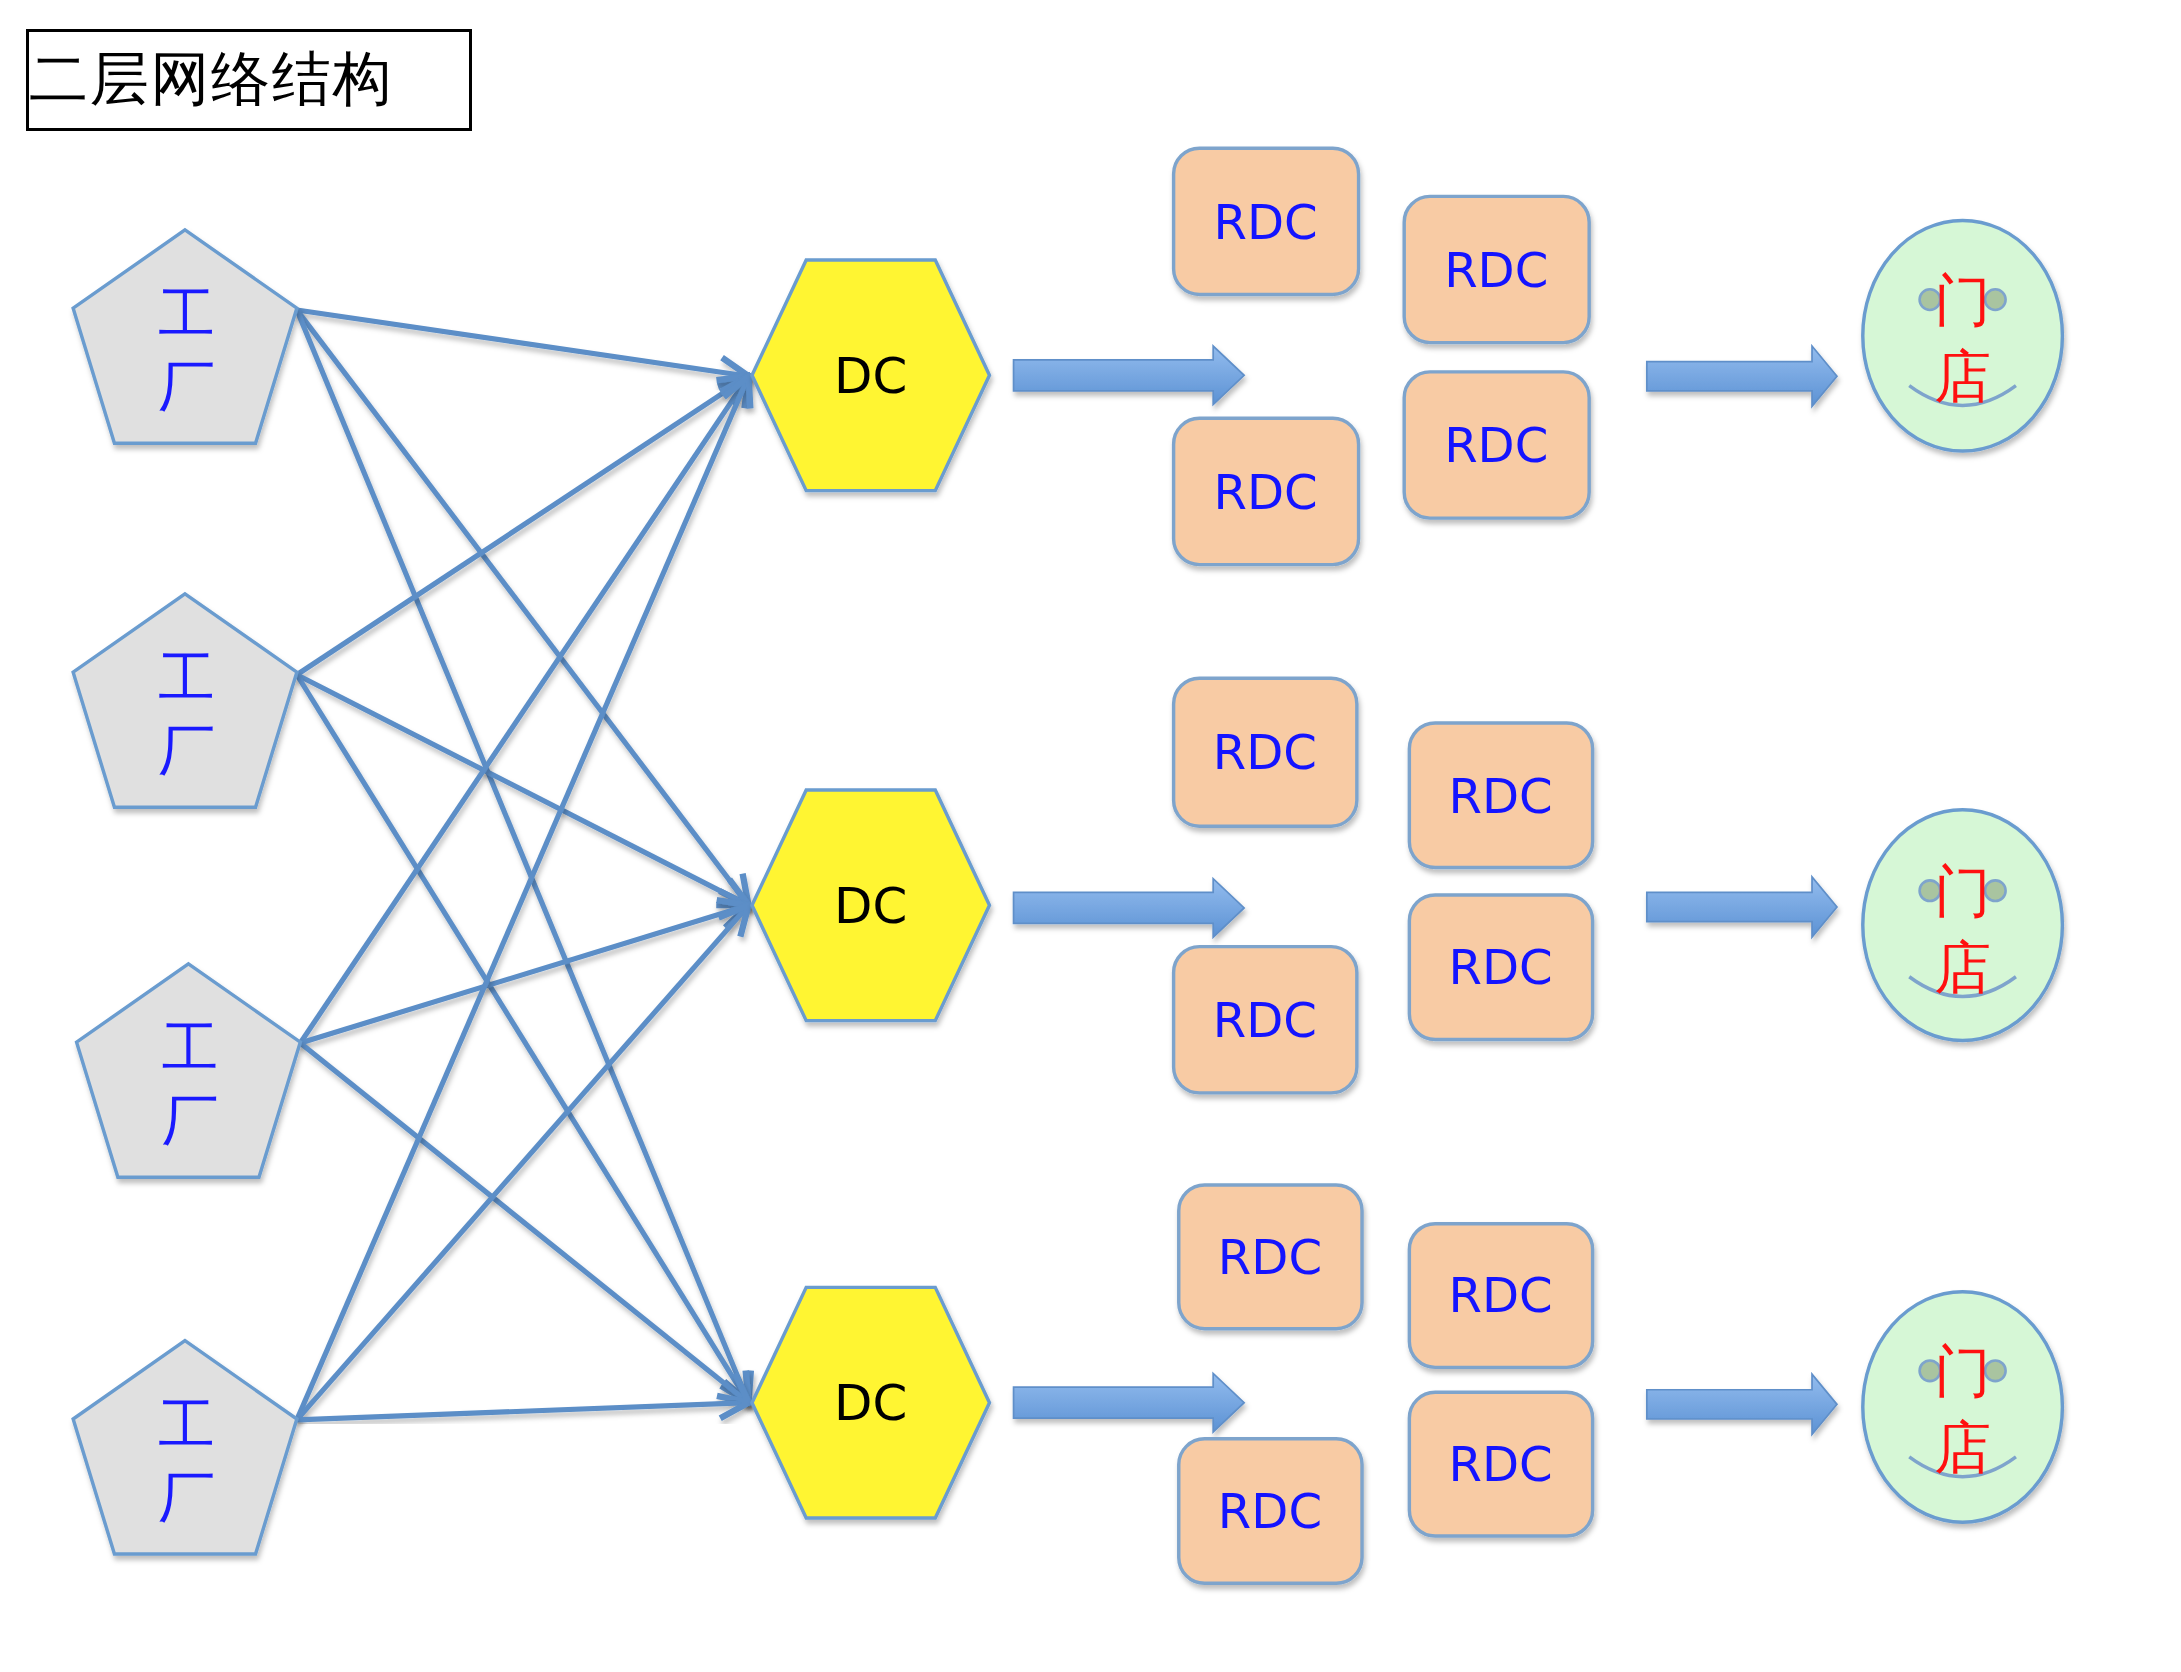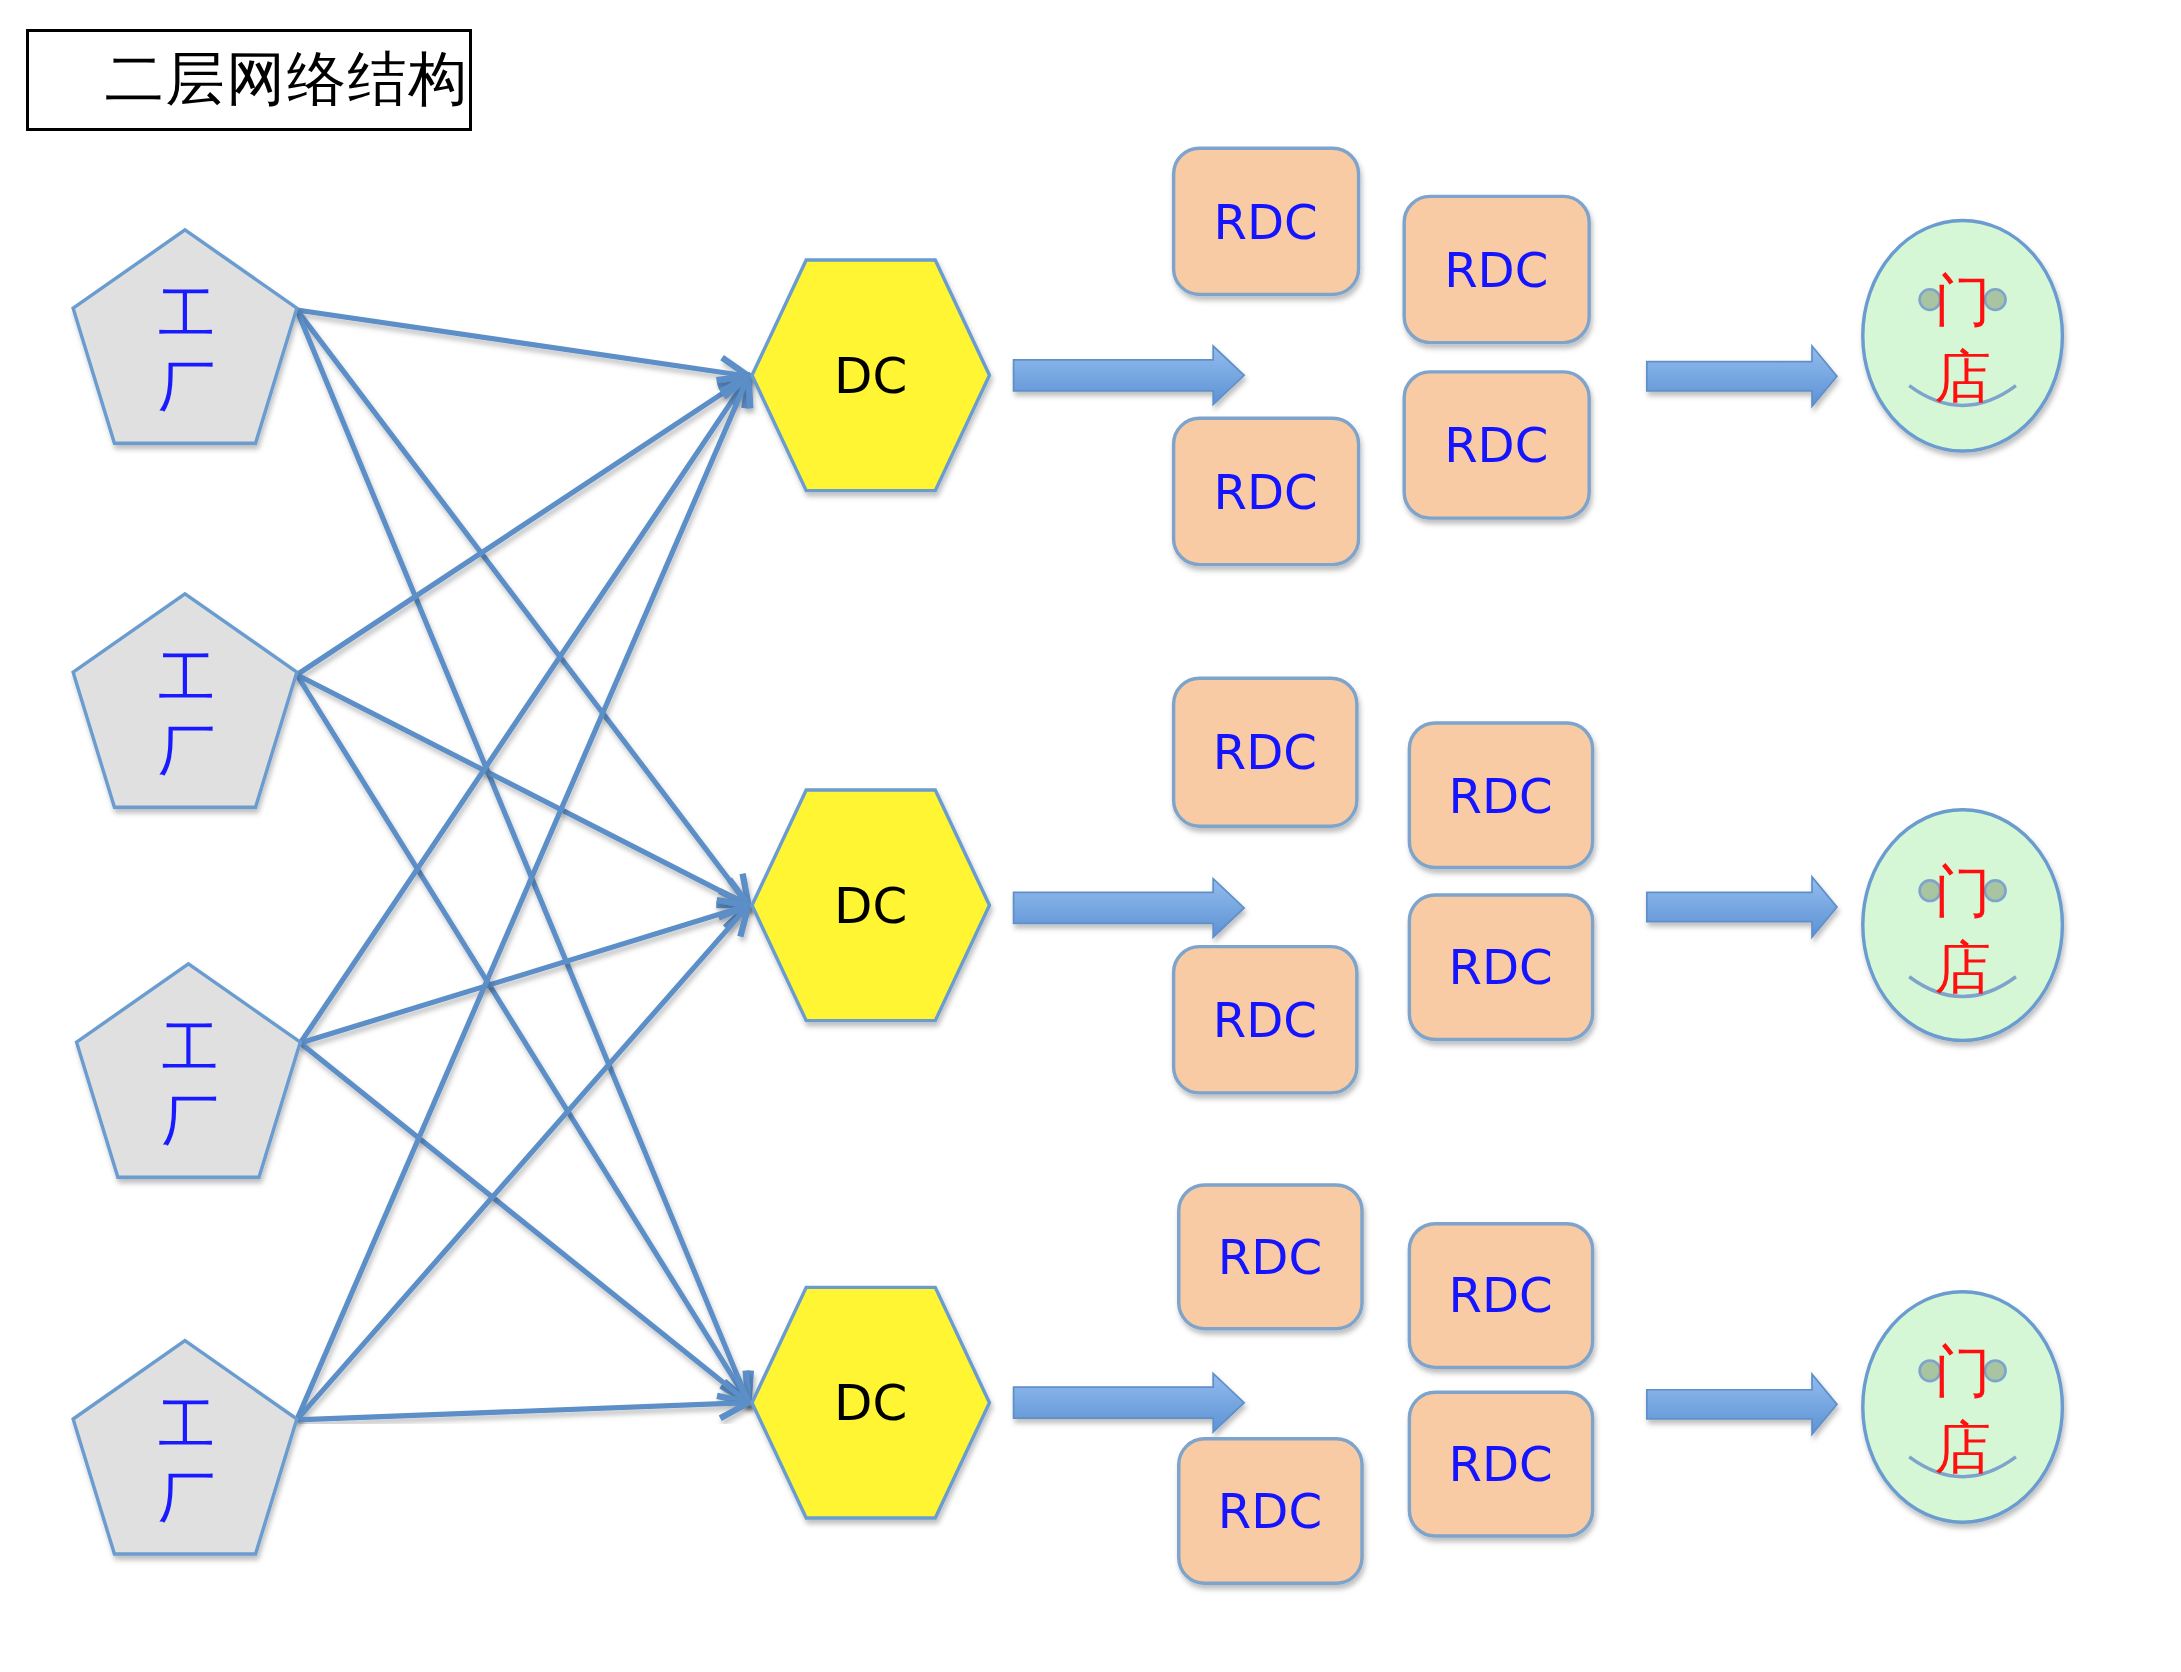--- a/index.html
+++ b/index.html
@@ -1,18 +1,18 @@
 <!DOCTYPE html>
 <html style="font-size:13.8px"><head>
 <meta charset="utf-8">
 <style>
   html, body { margin: 0; padding: 0; background: #ffffff; }
   body { width: 2182px; height: 1673px; position: relative; overflow: hidden; font-family: "DejaVu Sans", sans-serif; }
   #diagram { position: absolute; left: 0; top: 0; width: 2182px; height: 1673px; }
-  .title-box { position: absolute; left: 26px; top: 29px; width: 446px; height: 102px; border: 3.4px solid #000; box-sizing: border-box; display: flex; align-items: center; justify-content: flex-end; background: #fff; }
+  .title-box { position: absolute; left: 26px; top: 29px; width: 446px; height: 102px; border: 3.4px solid #000; box-sizing: border-box; display: flex; align-items: center; justify-content: flex-start; background: #fff; }
   .title-text { font-family: "DejaVu Serif", serif; font-size: 59px; color: #000; letter-spacing: 1.7px; }
   .factory-label { font-family: "DejaVu Serif", serif; font-size: 66px; fill: #1a1aff; }
   .dc-label { font-family: "DejaVu Sans", sans-serif; font-size: 58px; fill: #000; }
   .rdc-label { font-family: "DejaVu Sans", sans-serif; font-size: 56px; fill: #1414ff; }
   .store-label { font-family: "DejaVu Serif", serif; font-size: 66px; fill: #ff1010; }
 </style>
 </head>
 <body>
 
 <div class="title-box">

